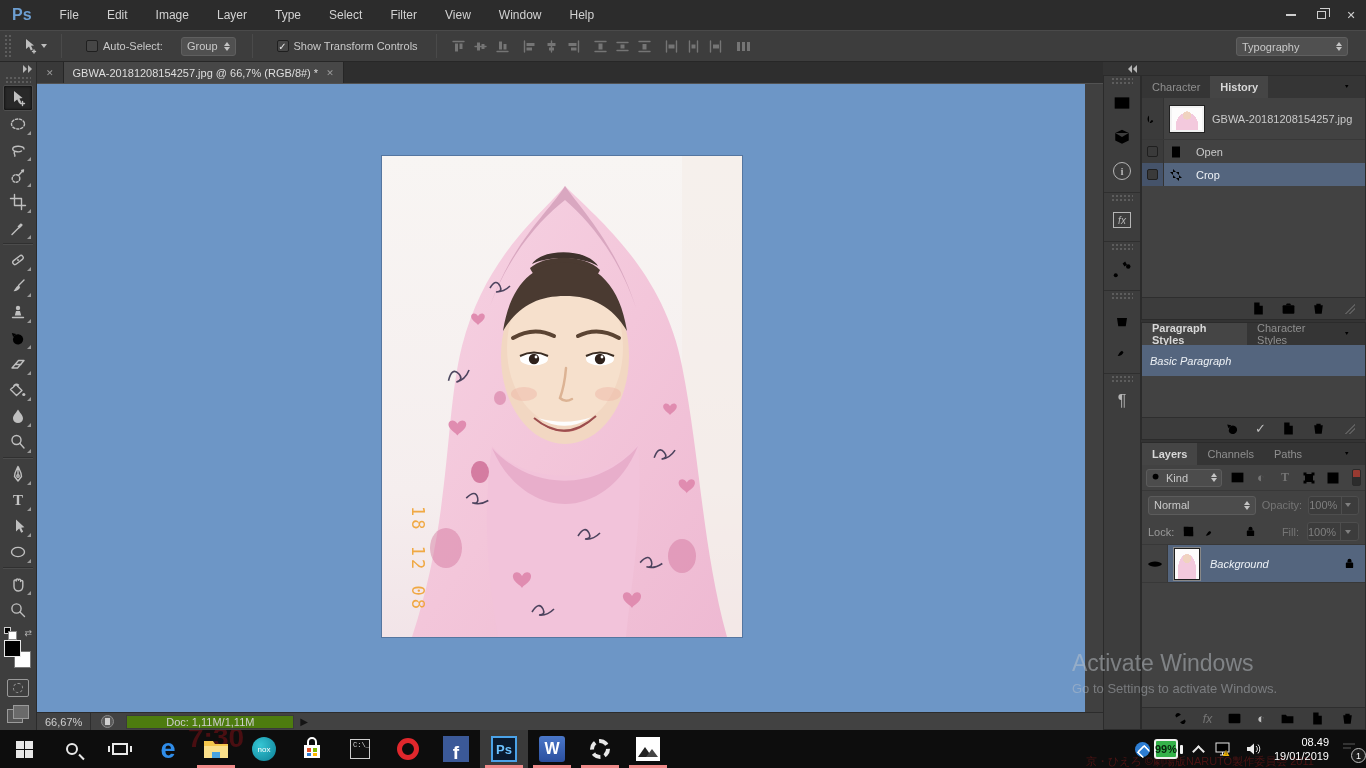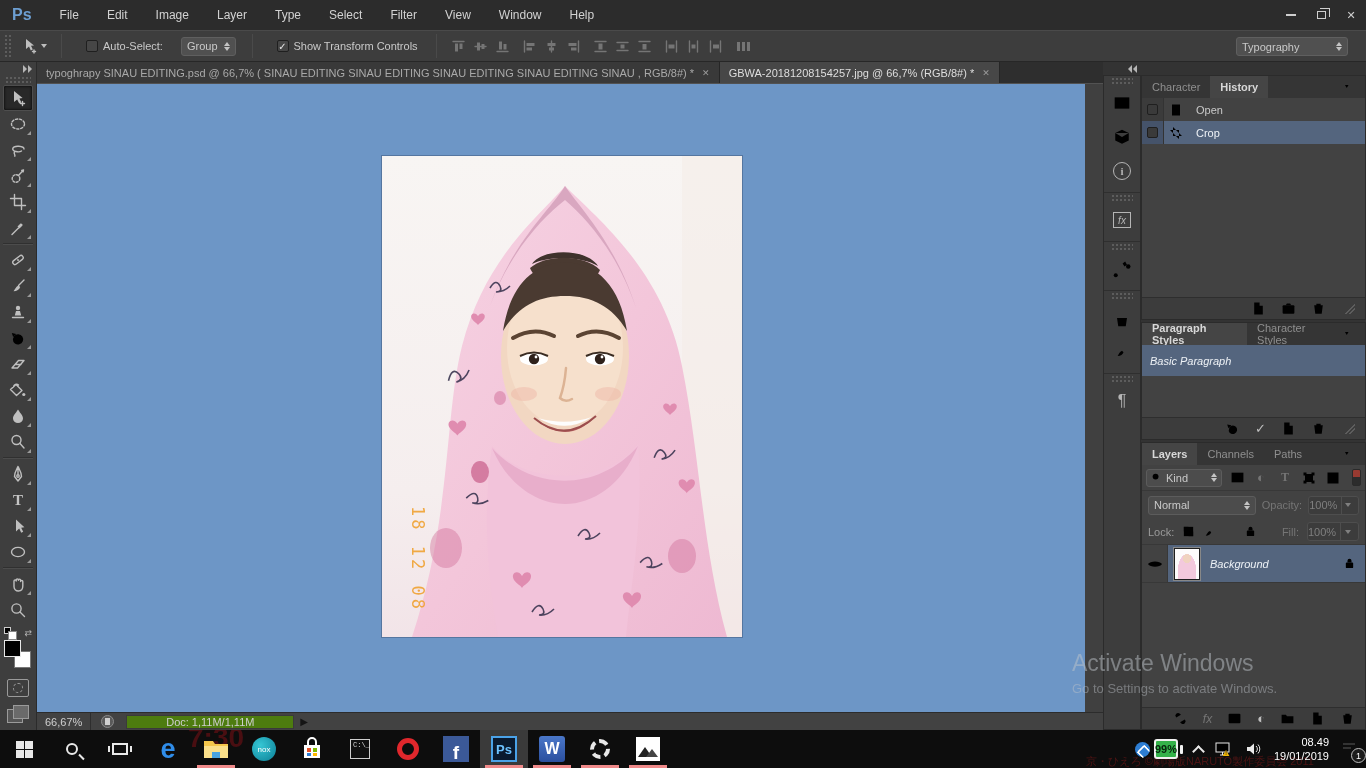--- a/index.html
+++ b/index.html
@@ -632,21 +632,20 @@
     </div>
     <div class="qmask">
         <i></i>
       </div>
     <div class="smode"></div>
   </div>
 
   <div class="center">
     <div class="tabbar">
       <div class="tab tab1">
-        <span>typoghrapy SINAU EDITING.psd @ 66,7% ( SINAU EDITING SINAU EDITING SINAU EDITING SINAU EDITING SINAU , RGB/8#) *</span>
         <span class="x">✕</span>
       </div>
       <div class="tab active">
         <span>GBWA-20181208154257.jpg @ 66,7% (RGB/8#) *</span>
         <span class="x">✕</span>
       </div>
     </div>
 
     <div class="canvas">
       <div class="photo">
@@ -809,20 +808,29 @@
       <div class="ptabs">
         <div class="ptab">Character</div>
         <div class="ptab active">History</div>
         <div class="pmenu">
             <svg class="ic" width="16" height="12">
               <use href="#s-pmenu" width="16" height="12"></use>
             </svg>
           </div>
       </div>
       <div class="pbody">
+        <div class="snap-row">
+          <div class="gutter dim">
+              <svg class="ic" width="14" height="14">
+                <use href="#s-target" width="14" height="14"></use>
+              </svg>
+            </div>
+          <div class="snap-thumb"></div>
+          <span>GBWA-20181208154257.jpg</span>
+        </div>
         <div class="state-row">
           <div class="gutter">
               <span class="cb-sm"></span>
             </div>
           <span class="state-ic">
               <svg class="ic" width="14" height="14">
                 <use href="#s-doc" width="14" height="14"></use>
               </svg>
             </span>
           <span class="lbl">Open</span>

